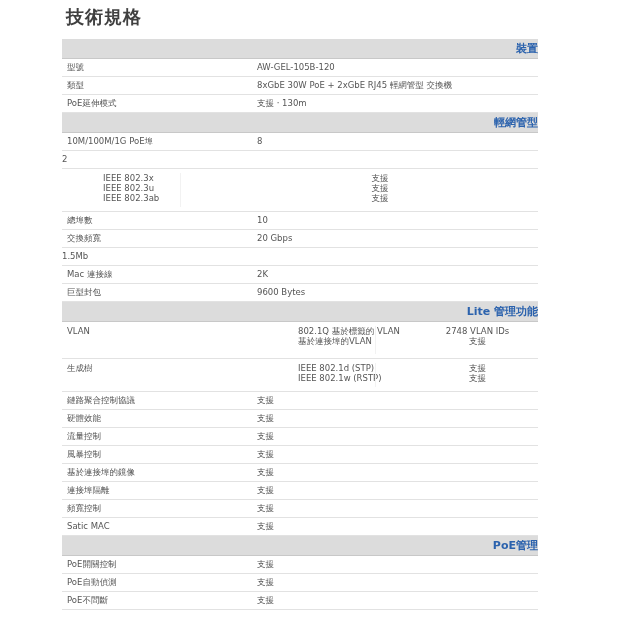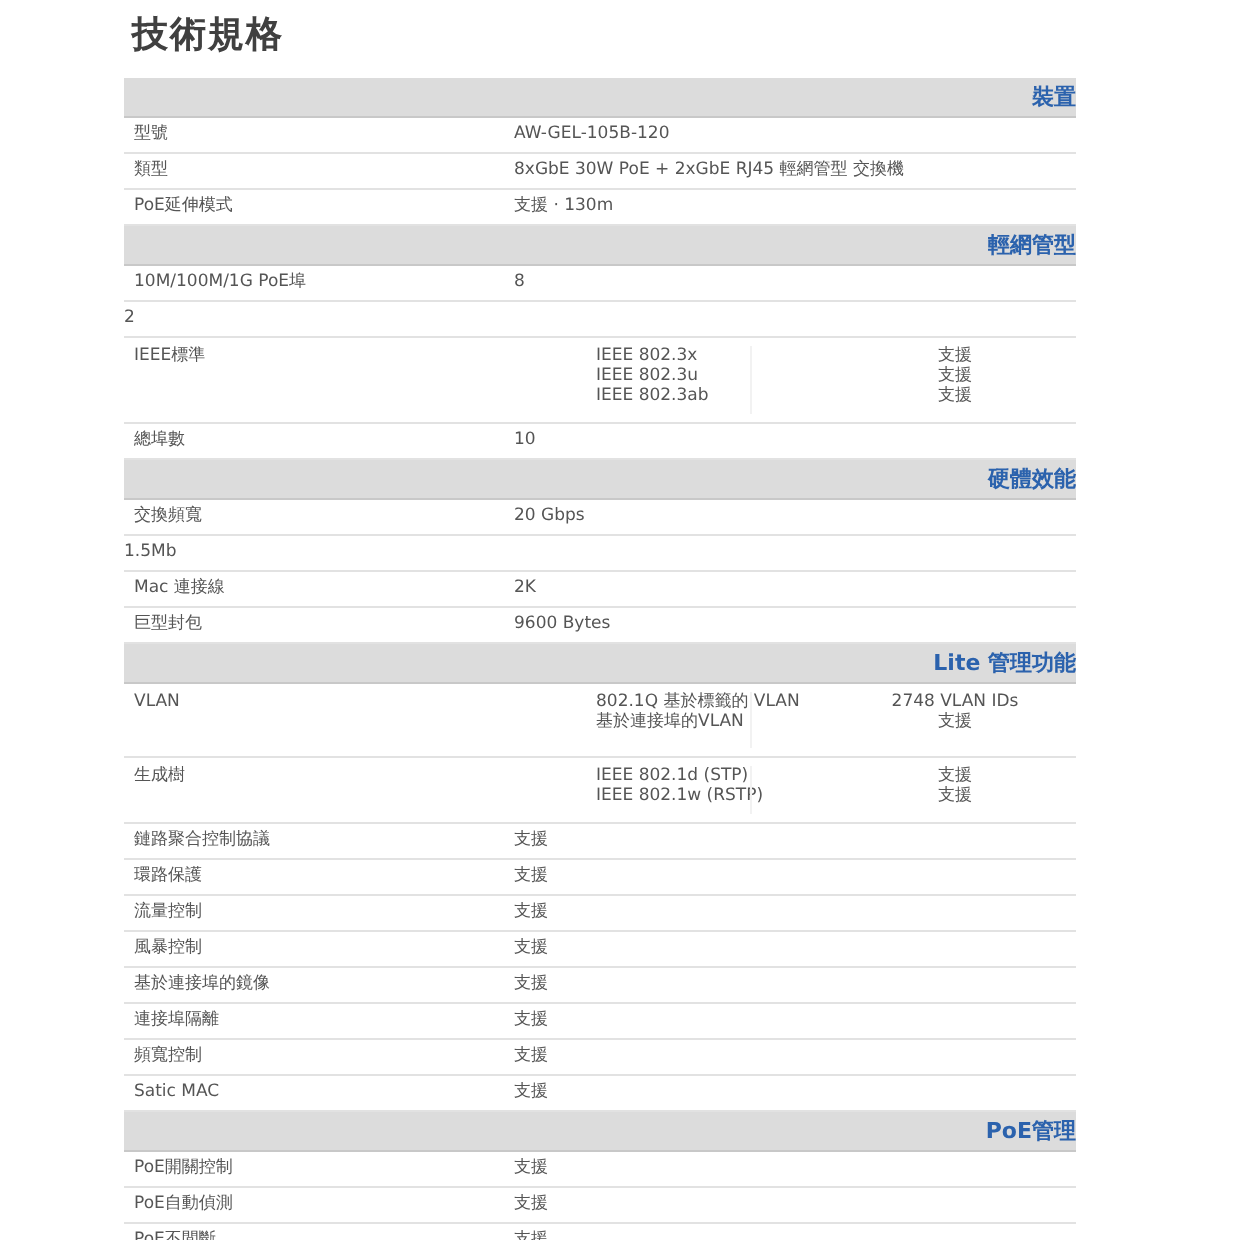--- a/index.html
+++ b/index.html
@@ -42,38 +42,36 @@
 
   <div class="sec">輕網管型</div>
   <div class="row single">
     <span class="lab">10M/100M/1G PoE埠</span>
     <span class="val">8</span>
   </div>
   <div class="row single">
     <span class="val">2</span>
   </div>
   <div class="row multi" style="height:34px;">
-    <span class="lab">IEEE標準</span>
     <span class="val">
       <span class="line">IEEE 802.3x</span>
       <span class="line">IEEE 802.3u</span>
       <span class="line">IEEE 802.3ab</span>
     </span>
     <span class="ext">
       <span class="line">支援</span>
       <span class="line">支援</span>
       <span class="line">支援</span>
     </span>
   </div>
   <div class="row single">
     <span class="lab">總埠數</span>
     <span class="val">10</span>
   </div>
 
-  <div class="sec">硬體效能</div>
   <div class="row single">
     <span class="lab">交換頻寬</span>
     <span class="val">20 Gbps</span>
   </div>
   <div class="row single">
     <span class="val">1.5Mb</span>
   </div>
   <div class="row single">
     <span class="lab">Mac 連接線</span>
     <span class="val">2K</span>
@@ -104,21 +102,21 @@
     <span class="ext">
       <span class="line">支援</span>
       <span class="line">支援</span>
     </span>
   </div>
   <div class="row single">
     <span class="lab">鏈路聚合控制協議</span>
     <span class="val">支援</span>
   </div>
   <div class="row single">
-    <span class="lab">環路保護</span>
+    <span class="lab">硬體效能</span>
     <span class="val">支援</span>
   </div>
   <div class="row single">
     <span class="lab">流量控制</span>
     <span class="val">支援</span>
   </div>
   <div class="row single">
     <span class="lab">風暴控制</span>
     <span class="val">支援</span>
   </div>

